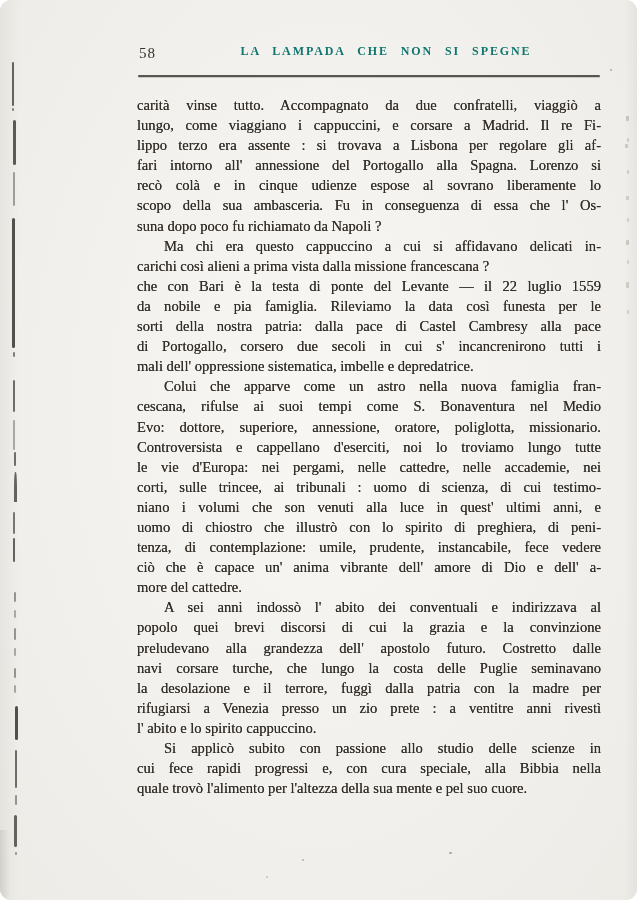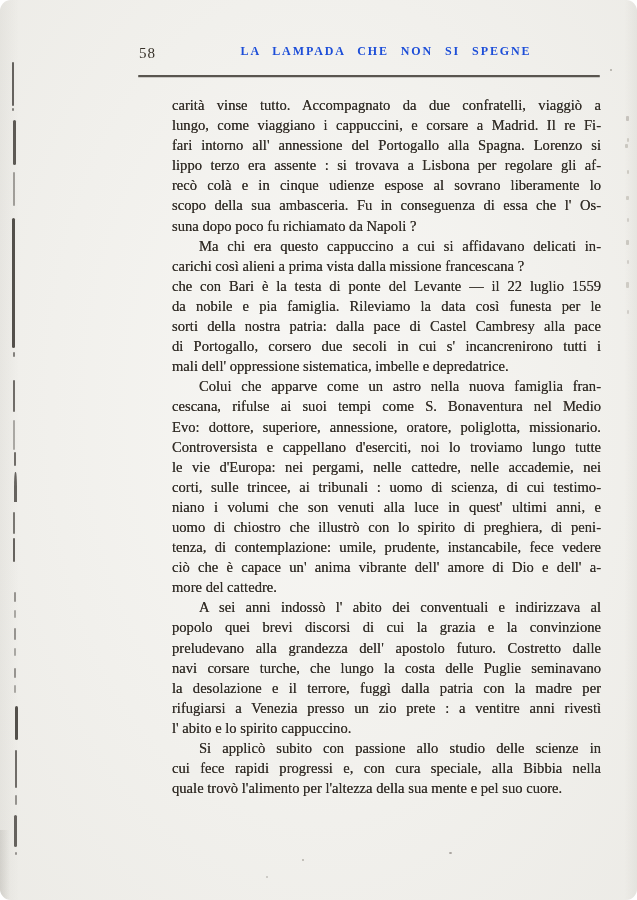--- a/index.html
+++ b/index.html
@@ -15,34 +15,34 @@
     background:
       linear-gradient(90deg, rgba(60,55,45,0.05), rgba(60,55,45,0) 3%),
       linear-gradient(270deg, rgba(60,55,45,0.05), rgba(60,55,45,0) 2%),
       radial-gradient(ellipse at 50% 45%, rgba(255,255,255,0.25), rgba(90,85,70,0.05) 95%);
   }
   .header { position:absolute; left:137px; top:44px; width:464px; height:18px; }
   .page-number { position:absolute; left:2px; top:1px; font-size:15px; letter-spacing:1px; color:#38322a; }
   .running-title {
     display:block; text-align:center; padding-left:34px;
     font-size:12px; font-weight:bold; letter-spacing:1.9px; word-spacing:7px;
-    color:#1d4ed8;
+    color:#0f766e;
   }
   .divider {
     position:absolute; left:138px; top:75px; width:462px; height:2px;
     background:#45403a; border-radius:1px; opacity:.88;
     box-shadow:0 1px 0 rgba(69,64,58,0.25);
   }
   .text-block {
     position:absolute; left:137px; top:95px; width:464px;
     font-size:14.6px; line-height:20.1px;
     text-shadow:0 0 0.5px rgba(50,45,38,0.85);
   }
   .para { margin:0; }
-  .line { height:20.1px; text-align:justify; text-align-last:justify; white-space:normal;margin-left:35px; }
+  .line { height:20.1px; text-align:justify; text-align-last:justify; white-space:normal; }
   .line.indent { padding-left:27px; }
   .line.last { text-align-last:left; }
   .artifact { position:absolute; background:#2c2823; border-radius:2px; }
   .rfrag { position:absolute; background:#a8a39a; border-radius:1px; }
   .speck { position:absolute; background:#6b655c; border-radius:50%; }
   .corner-shade {
     position:absolute; left:0; bottom:0; width:10px; height:70px;
     background:linear-gradient(90deg, rgba(80,75,65,0.12), rgba(80,75,65,0)); 
   }
 </style>
@@ -55,22 +55,22 @@
     <span class="page-number">58</span>
     <span class="running-title">LA LAMPADA CHE NON SI SPEGNE</span>
   </div>
   <div class="divider"></div>
 
   <div class="text-block">
 
     <div class="para">
       <div class="line">carità vinse tutto. Accompagnato da due confratelli, viaggiò a</div>
       <div class="line">lungo, come viaggiano i cappuccini, e corsare a Madrid. Il re Fi-</div>
+      <div class="line">lippo terzo era assente : si trovava a Lisbona per regolare gli af-</div>
       <div class="line">fari intorno all' annessione del Portogallo alla Spagna. Lorenzo si</div>
-      <div class="line">lippo terzo era assente : si trovava a Lisbona per regolare gli af-</div>
       <div class="line">recò colà e in cinque udienze espose al sovrano liberamente lo</div>
       <div class="line">scopo della sua ambasceria. Fu in conseguenza di essa che l' Os-</div>
       <div class="line last">suna dopo poco fu richiamato da Napoli ?</div>
     </div>
 
     <div class="para">
       <div class="line indent">Ma chi era questo cappuccino a cui si affidavano delicati in-</div>
       <div class="line last">carichi così alieni a prima vista dalla missione francescana ?</div>
     </div>
 

